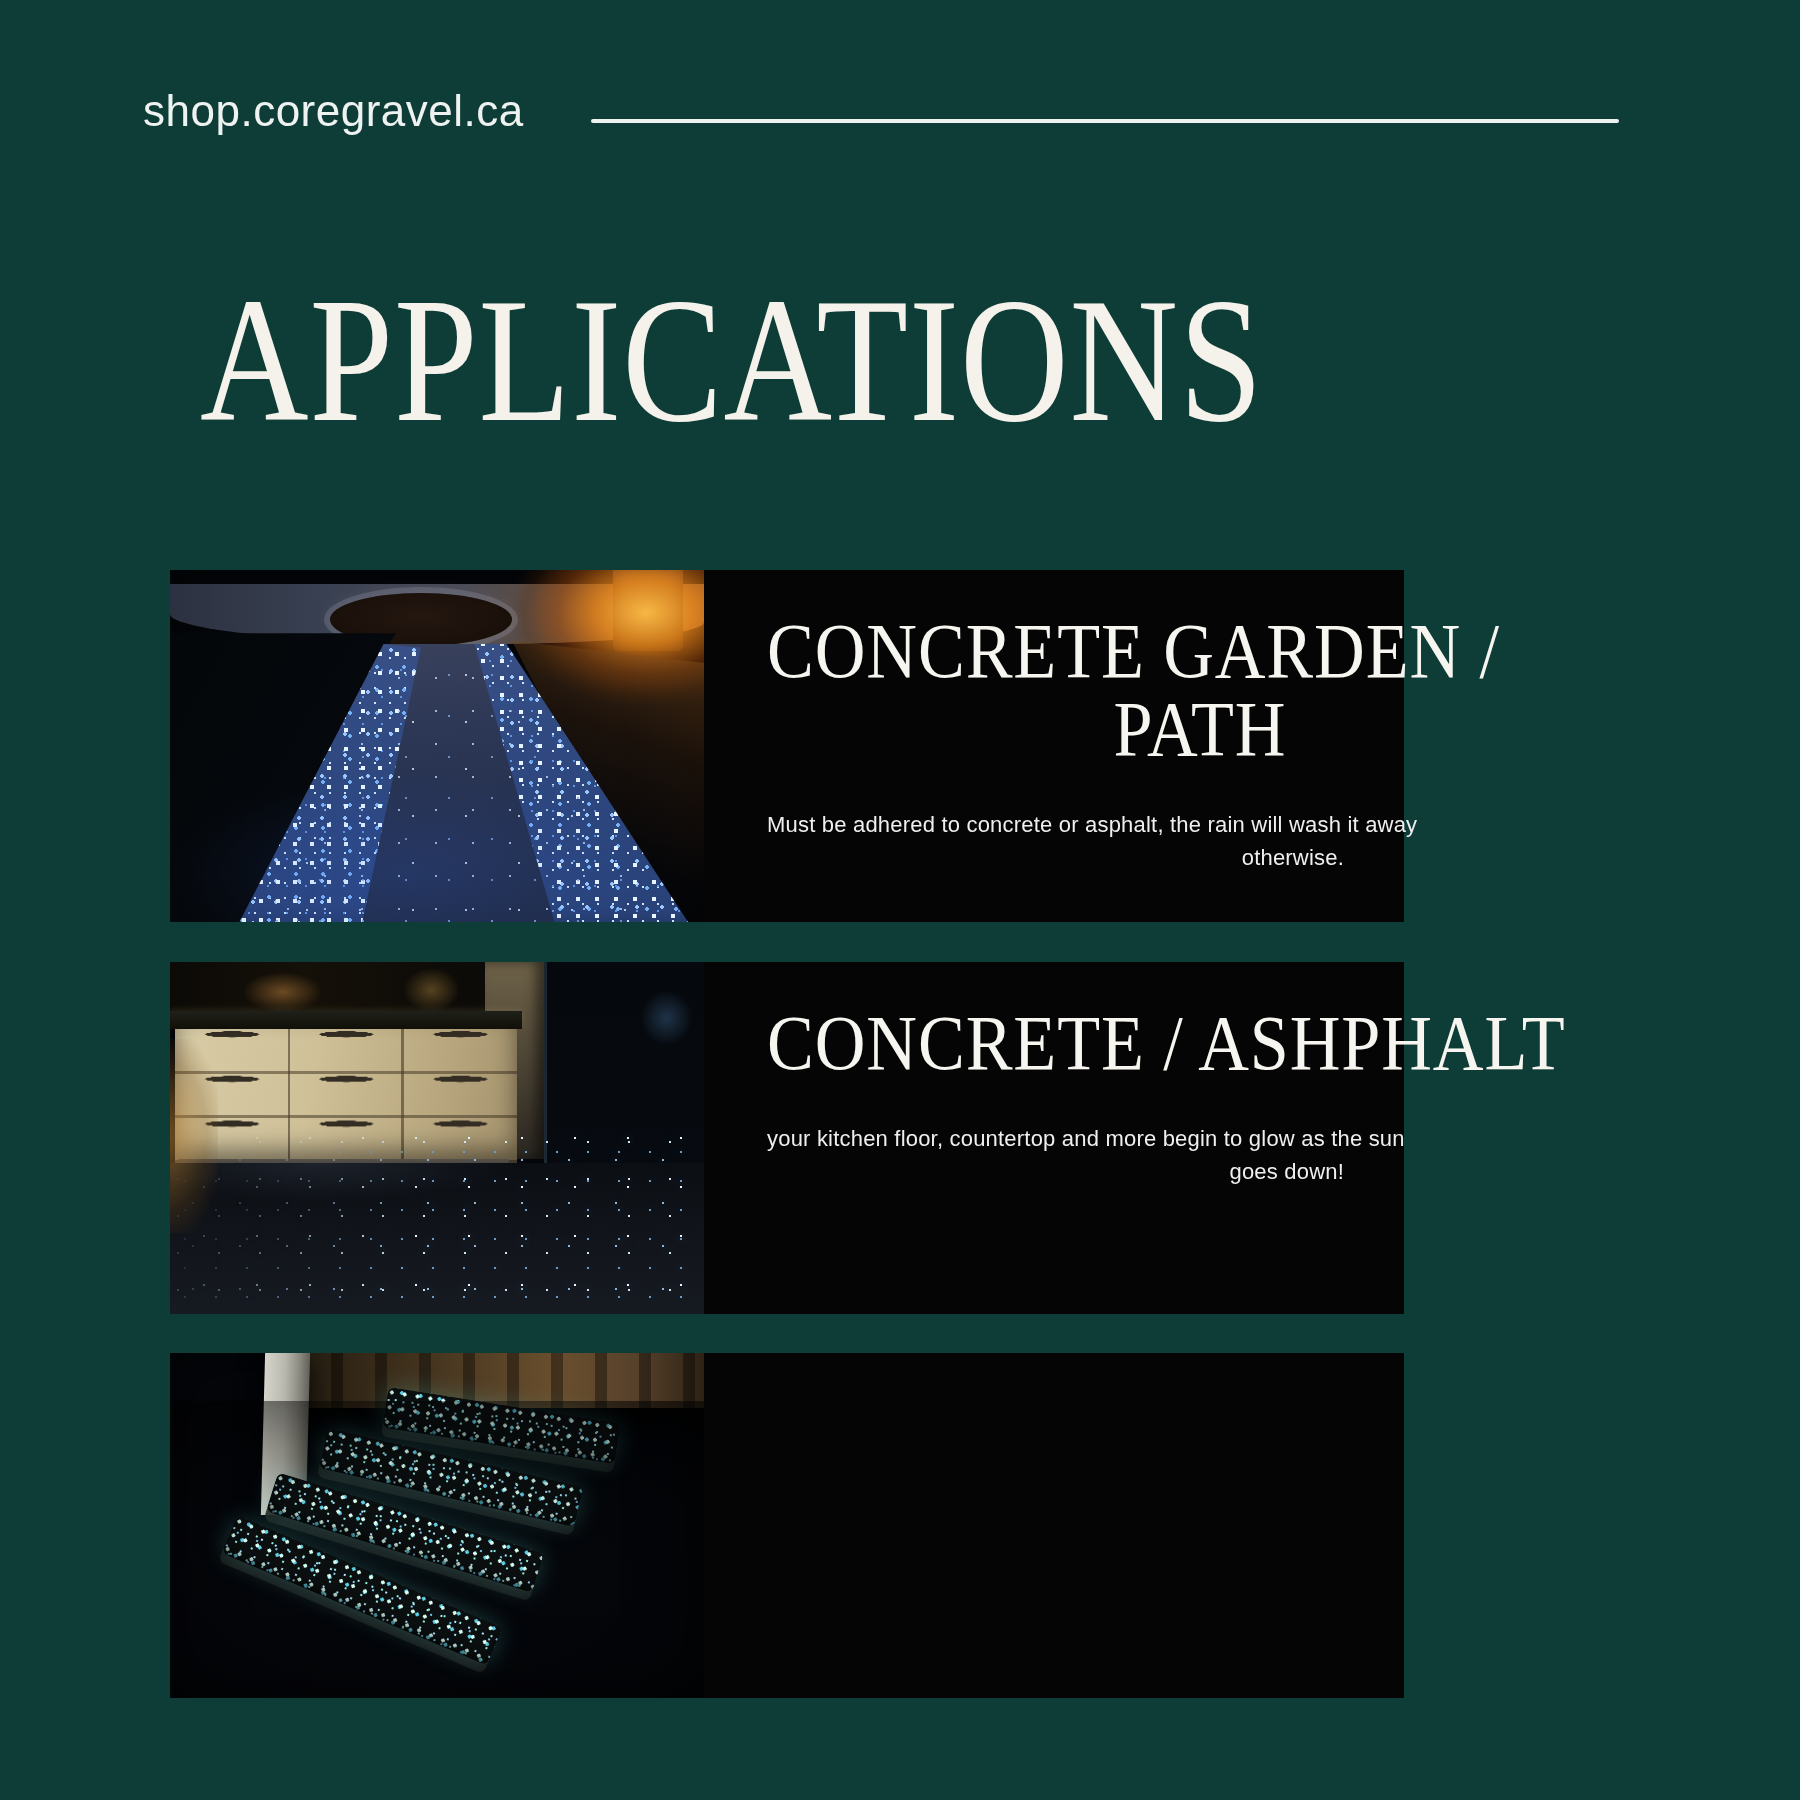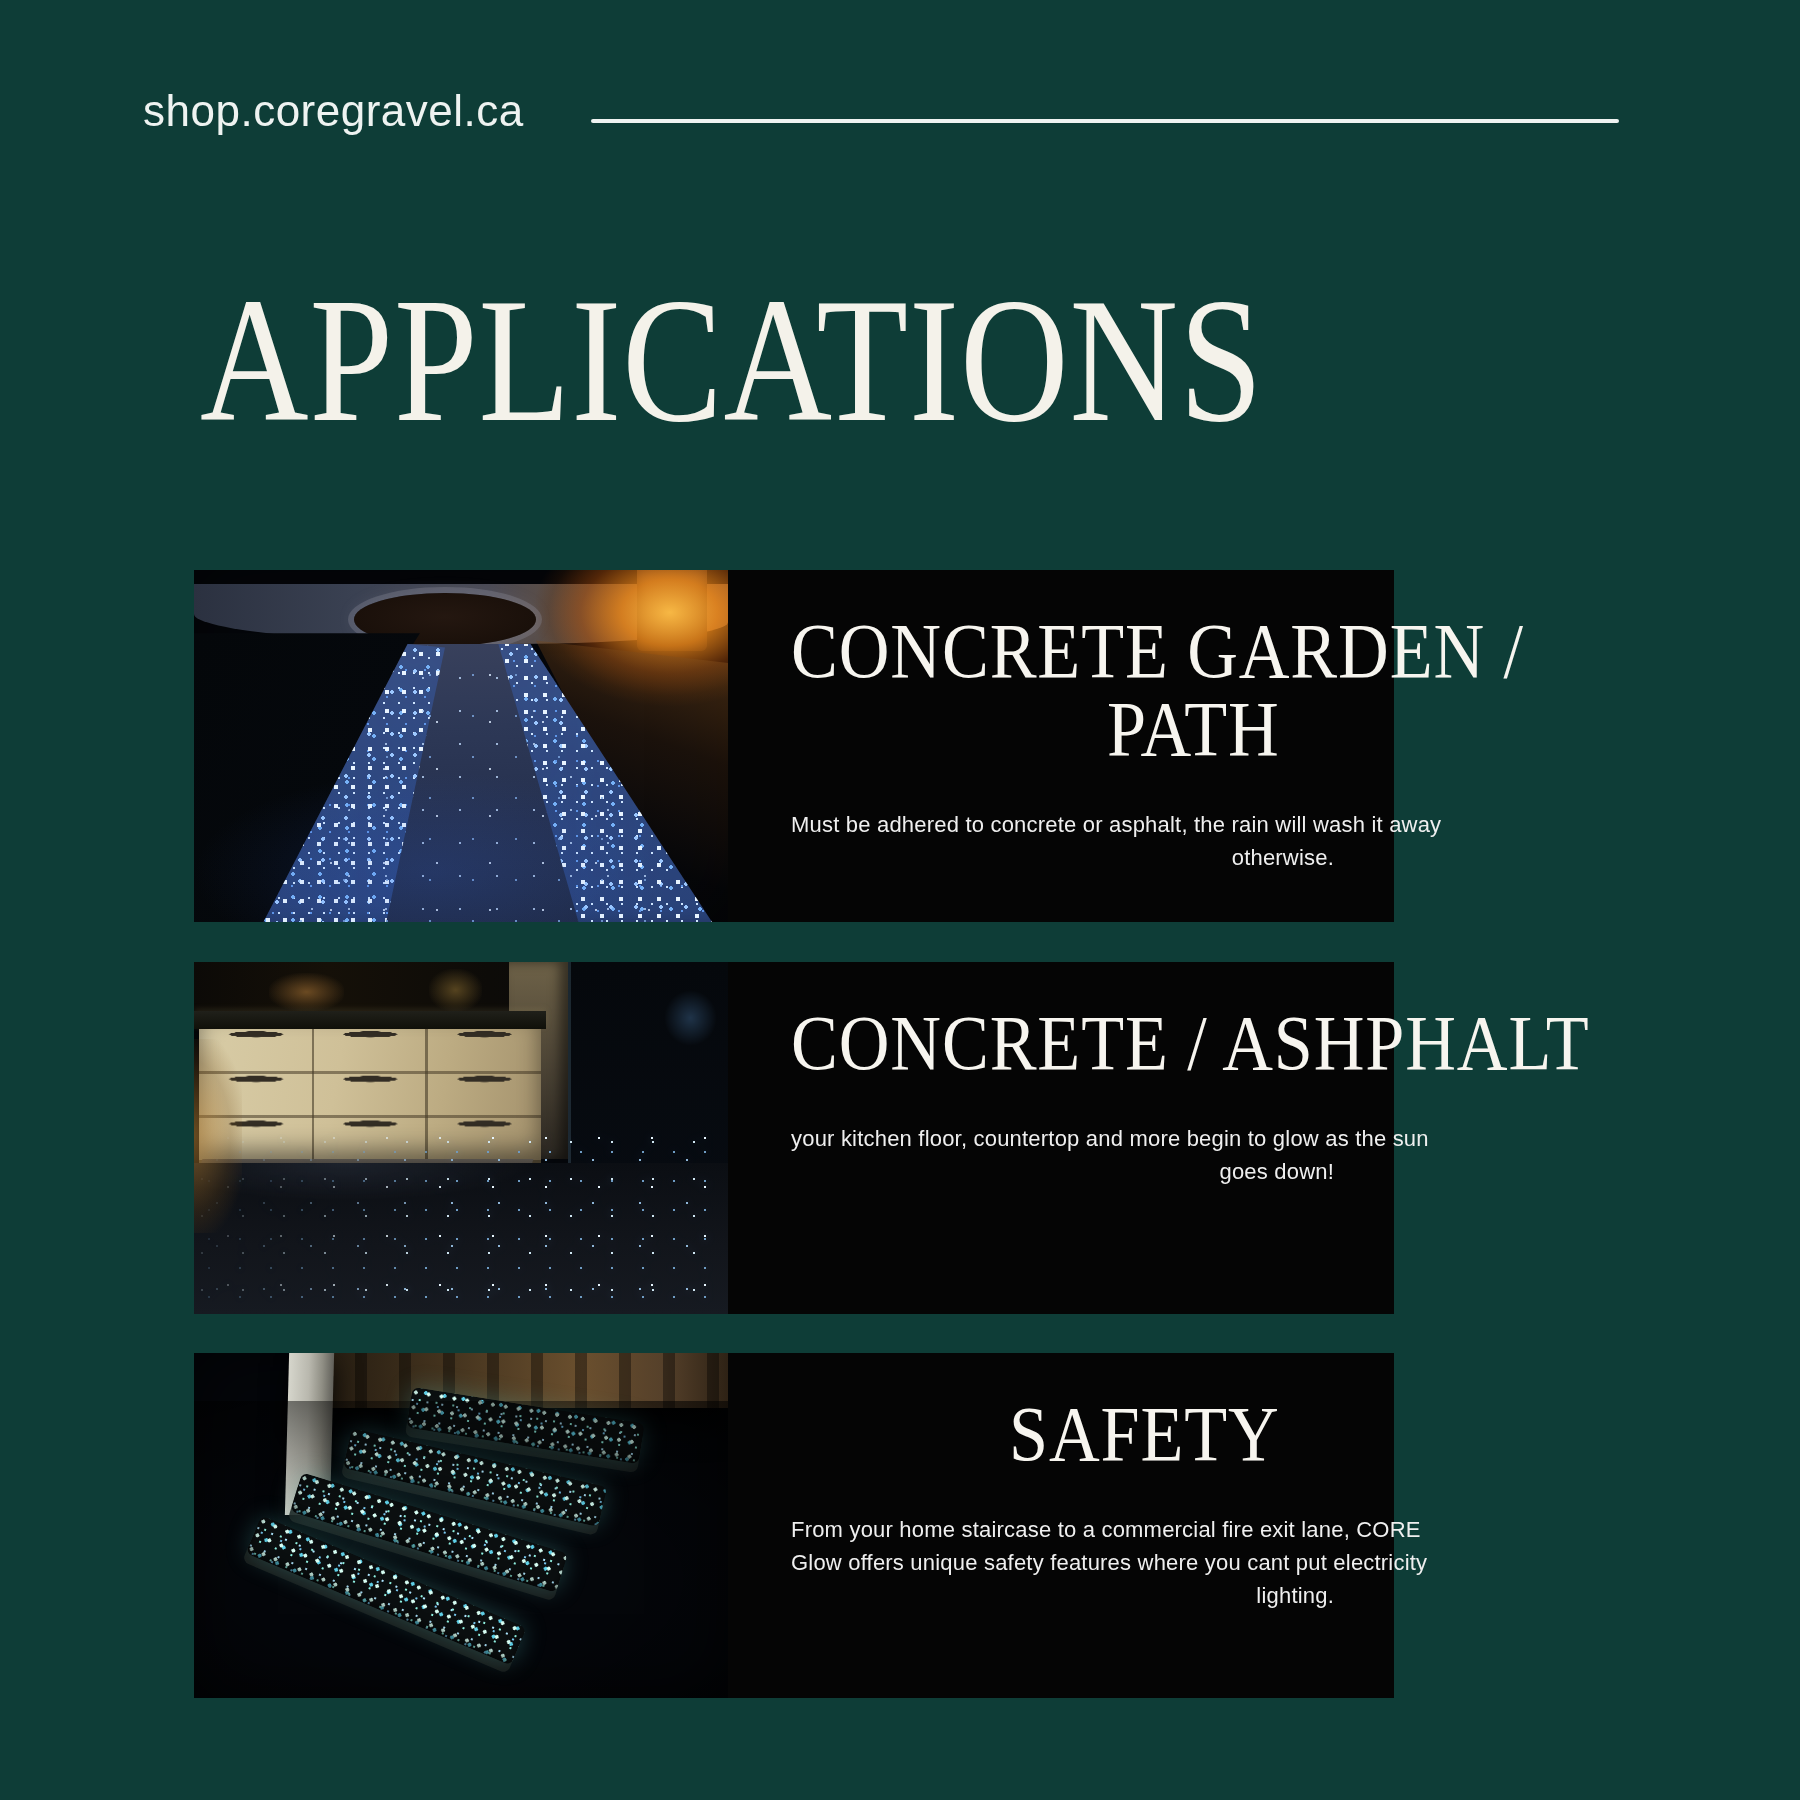--- a/index.html
+++ b/index.html
@@ -10,21 +10,21 @@
   .site-url{position:absolute;left:143px;top:86px;font-size:44px;letter-spacing:.5px;
             color:#eef3f1;font-family:"Liberation Sans",sans-serif;}
   .header-rule{position:absolute;left:591px;top:119px;width:1028px;height:4px;background:#eef3f1;border-radius:2px;}
 
   
   .page-title{position:absolute;left:200px;top:272px;margin:0;font-family:"Liberation Serif",serif;
               font-weight:400;font-size:177px;line-height:1;letter-spacing:1px;color:#f4f2ea;
               transform:scaleX(.85);transform-origin:left top;white-space:nowrap;}
 
   
-  .card{position:absolute;left:194px;width:1200px;background:#050505;}
+  .card{position:absolute;left:170px;width:1200px;background:#050505;padding-left:34px;}
   .card-1{top:570px;height:352px;}
   .card-2{top:962px;height:352px;}
   .card-3{top:1353px;height:345px;}
 
   .card-photo{position:absolute;left:0;top:0;width:534px;height:100%;overflow:hidden;background:#04060a;
               box-shadow:inset 0 0 70px rgba(0,0,0,.55);}
   .card-text{position:absolute;left:597px;top:0;right:60px;padding-top:42px;}
   .card-title{margin:0;font-family:"Liberation Serif",serif;font-weight:400;font-size:78px;line-height:1.0;
               letter-spacing:1px;color:#f7f5ef;transform:scaleX(.9);transform-origin:left top;white-space:nowrap;}
   .card-desc{margin-top:40px;font-size:22px;line-height:33px;letter-spacing:.2px;color:#efefef;}
@@ -212,25 +212,15 @@
   <section class="card card-3">
     <div class="card-photo">
       <div class="layer s-deck"></div>
       <div class="layer s-post"></div>
       <div class="layer s-tread s-t1"></div>
       <div class="layer s-tread s-t2"></div>
       <div class="layer s-tread s-t3"></div>
       <div class="layer s-tread s-t4"></div>
       <div class="layer s-shadow"></div>
     </div>
-    <div class="card-text">
-      <h2 class="card-title">
-        <div>SAFETY</div>
-      </h2>
-      <div class="card-desc">
-        <div class="desc-line">From your home staircase to a commercial fire exit lane, CORE</div>
-        <div class="desc-line">Glow offers unique safety features where you cant put electricity</div>
-        <div class="desc-line">lighting.</div>
-      </div>
-    </div>
   </section>
 
 </div>
 
 </body></html>

